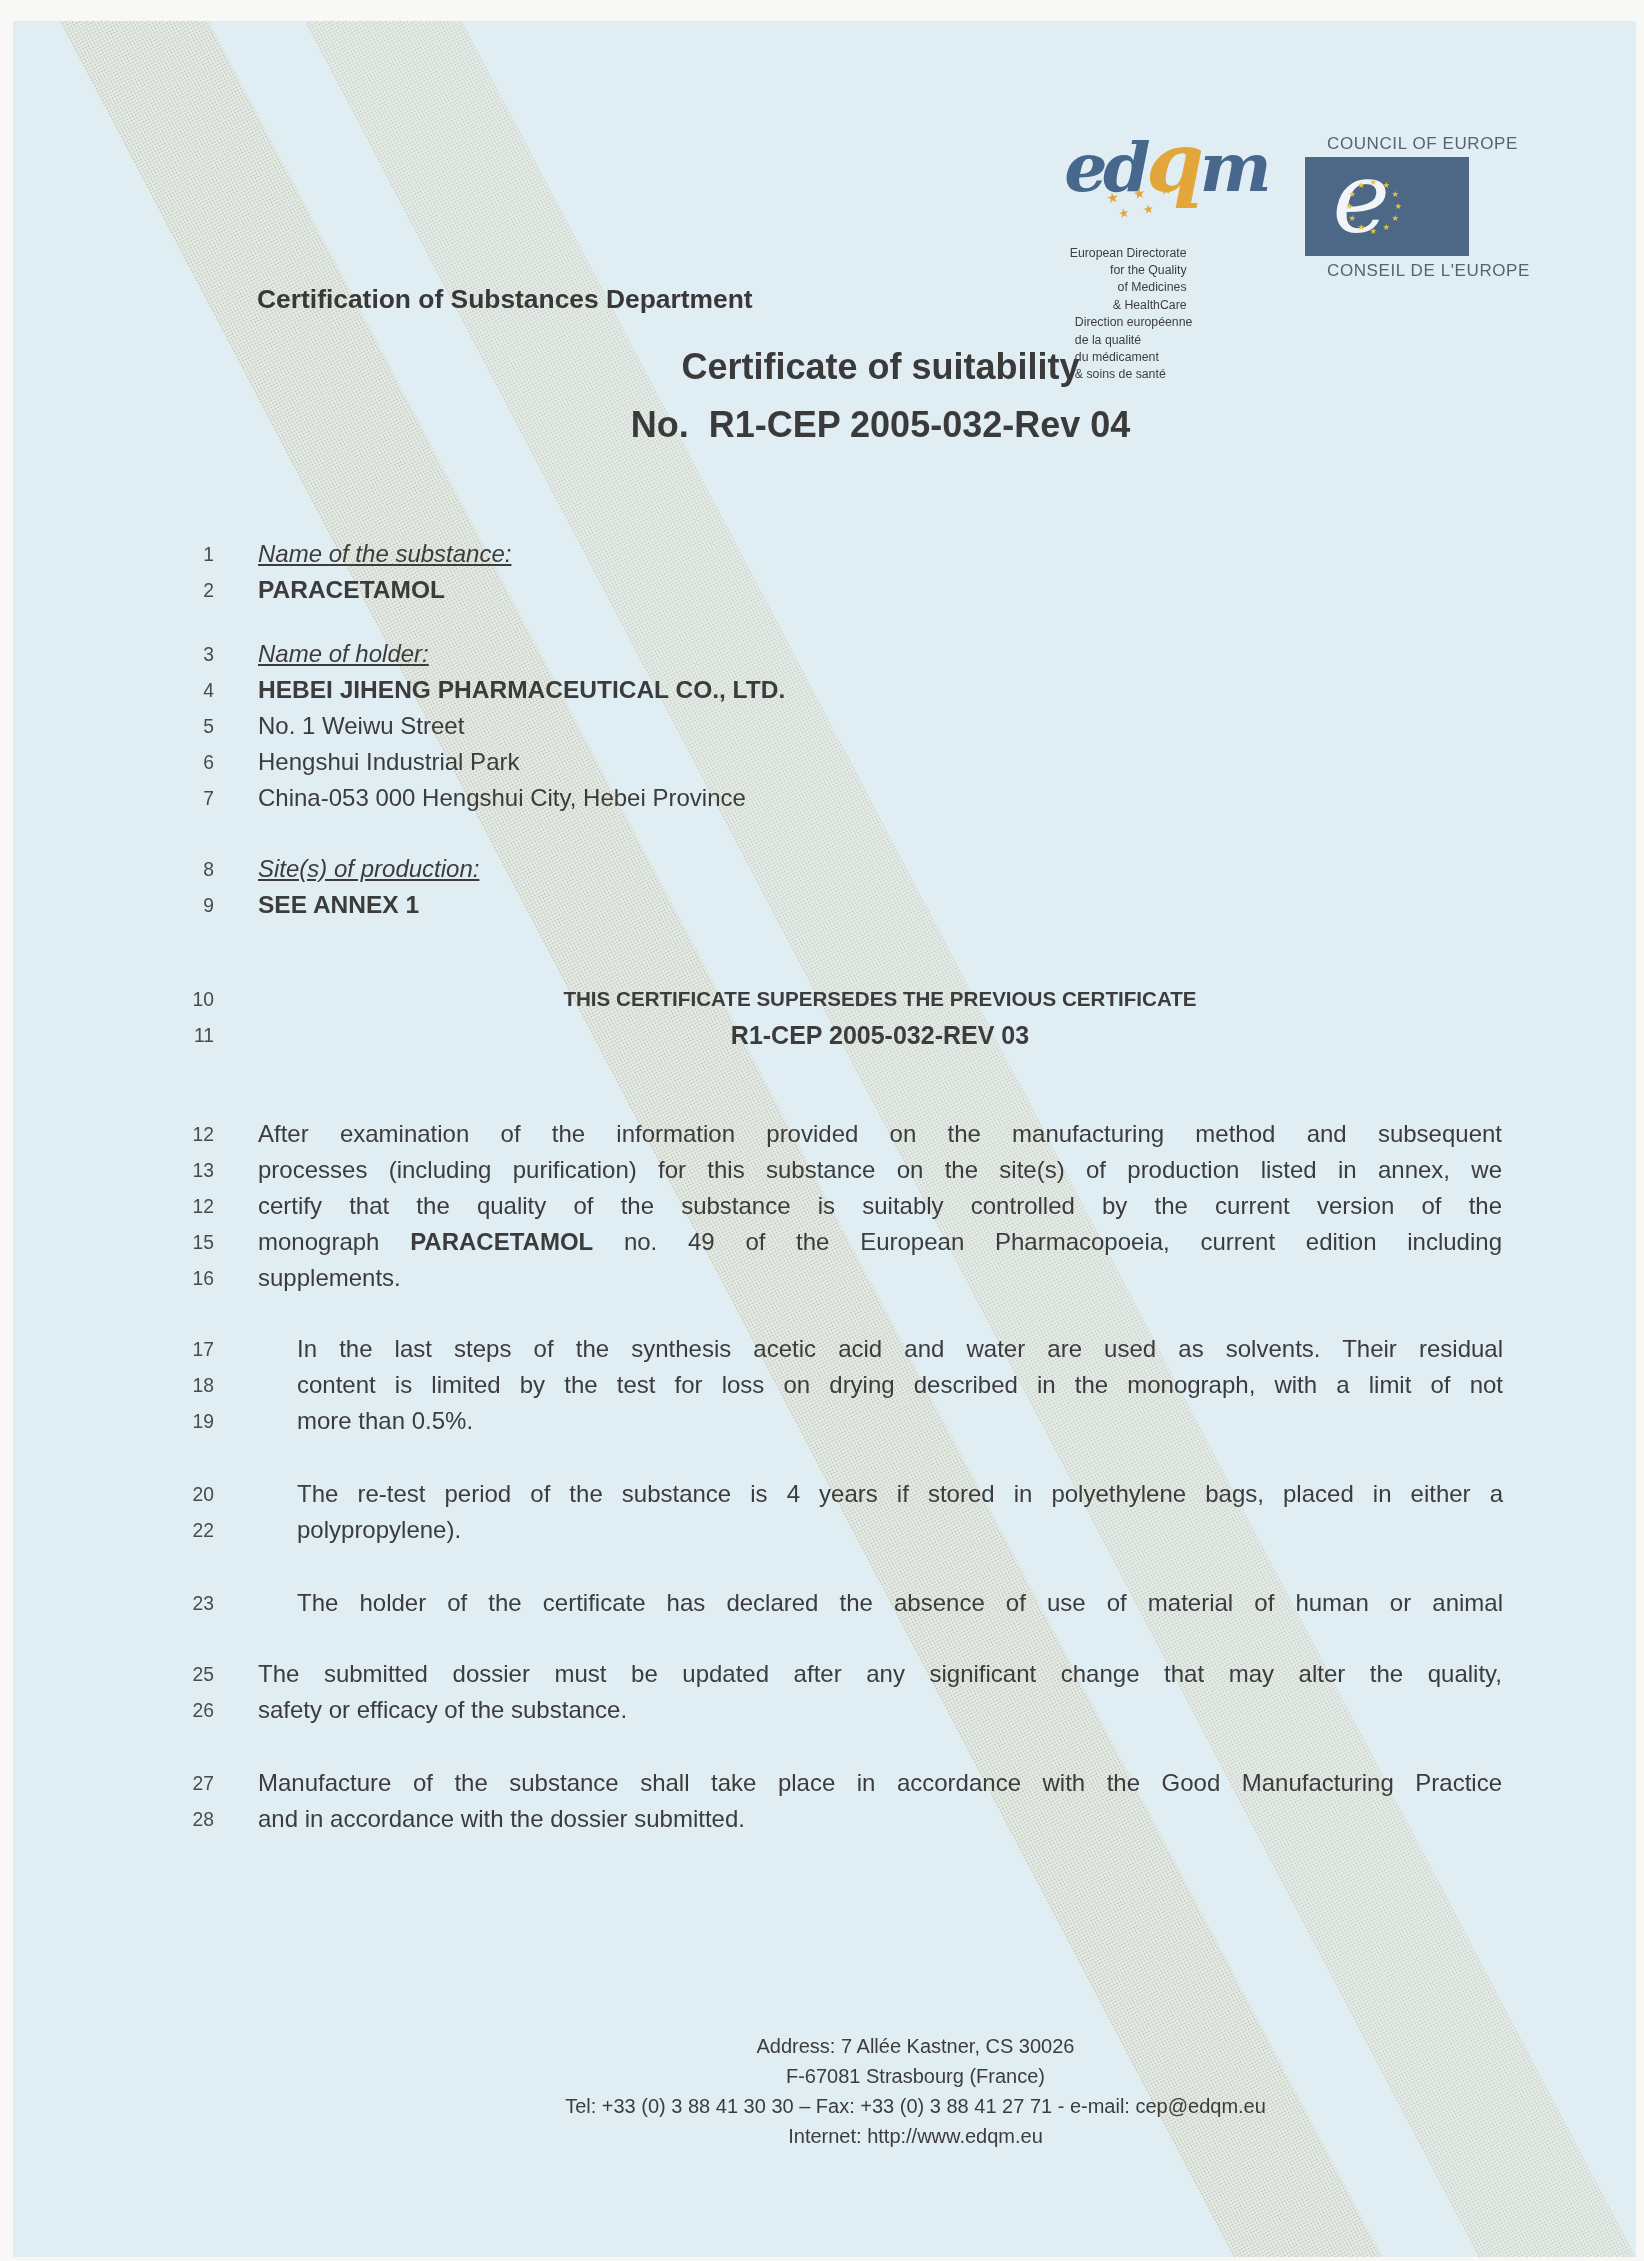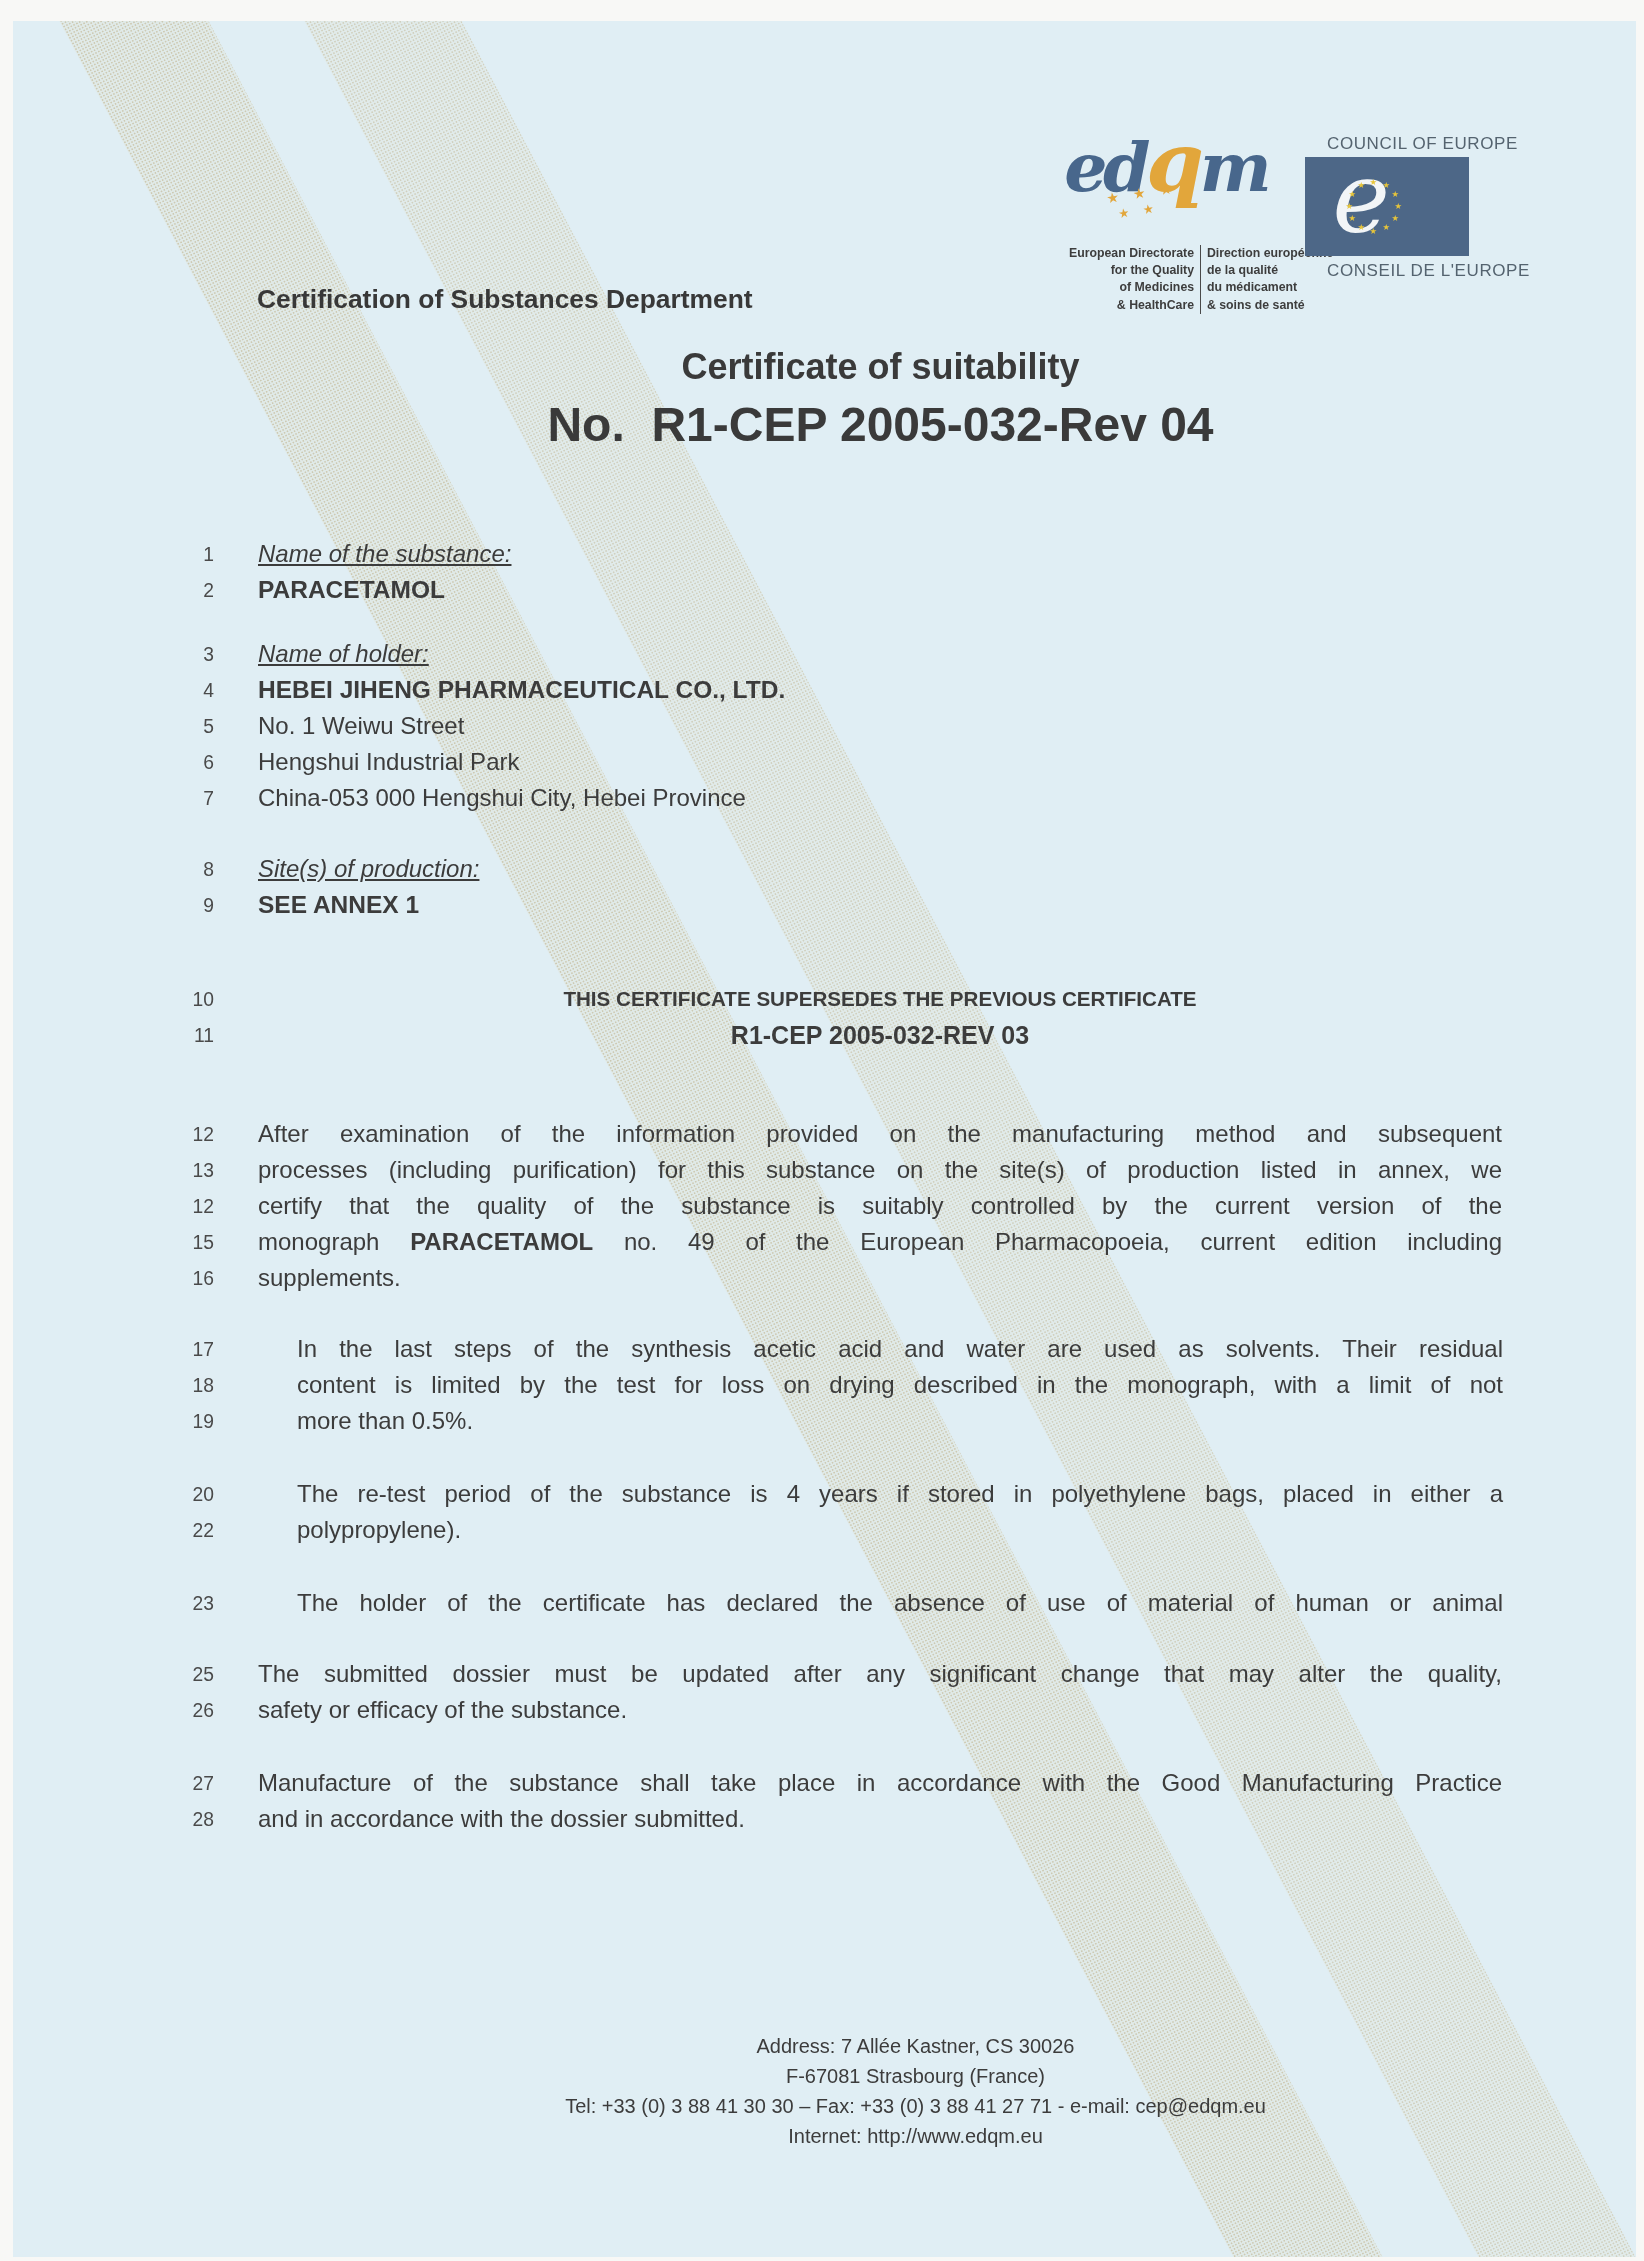--- a/index.html
+++ b/index.html
@@ -32,21 +32,21 @@
     font-family:"DejaVu Serif","Liberation Serif",serif;
     font-style:italic;font-weight:bold;font-size:68px;line-height:71px;
     letter-spacing:-4.5px;color:#48678c;
   }
   .edqm-word .q{color:#e2a63b;font-size:1.22em;}
   .edqm-stars{position:absolute;color:#e2a63b;font-size:14px;letter-spacing:5.2px;transform:rotate(-9deg);}
   .edqm-stars.row1{left:61px;top:61px;}
   .edqm-stars.row2{left:73px;top:80px;font-size:12.3px;}
   .edqm-text{
     position:absolute;left:24px;top:121px;display:flex;align-items:stretch;
-    font-size:12.3px;line-height:17.4px;font-weight:bold;color:#3d3d3d;white-space:nowrap;
+    font-size:12.3px;line-height:17.4px;font-weight:normal;color:#3d3d3d;white-space:nowrap;flex-direction:column;
   }
   .edqm-text .col-en{text-align:right;padding-right:5.8px;}
   .edqm-text .divider{width:1.3px;background:#4a4a4a;}
   .edqm-text .col-fr{text-align:left;padding-left:5.8px;}
 
   .coe{position:absolute;left:1286px;top:113px;width:193px;}
   .coe-top,.coe-bottom{
     width:177px;text-align:center;font-size:17px;letter-spacing:0.6px;
     color:#54636f;white-space:nowrap;margin-left:28px;
   }
@@ -63,21 +63,21 @@
   .coe-star{position:absolute;color:#e7c53a;font-size:8.4px;line-height:8.4px;}
   .coe-bottom{margin-top:4.5px;}
 
   
   .dept{
     position:absolute;left:244px;top:263px;
     font-size:26.4px;font-weight:bold;color:#383838;
   }
   .titles{position:absolute;left:210px;top:322px;width:1315px;text-align:center;}
   .title1{font-size:36px;font-weight:bold;color:#3a3a3a;line-height:48px;}
-  .title2{font-size:48px;font-weight:bold;color:#3a3a3a;line-height:50px;margin-top:9px;}
+  .title2{font-size:36px;font-weight:bold;color:#3a3a3a;line-height:50px;margin-top:9px;}
 
   
   .doc-lines{position:absolute;left:0;top:515px;width:1489px;}
   .line{position:relative;height:36px;line-height:36px;font-size:24px;color:#3c3c3c;}
   .line .num{
     position:absolute;left:165px;top:0;width:36px;text-align:right;
     font-size:19.3px;line-height:37px;color:#4a4a4a;
   }
   .line .txt{display:block;margin-left:245px;width:1244px;}
   .line.indent .txt{margin-left:284px;width:1206px;}

